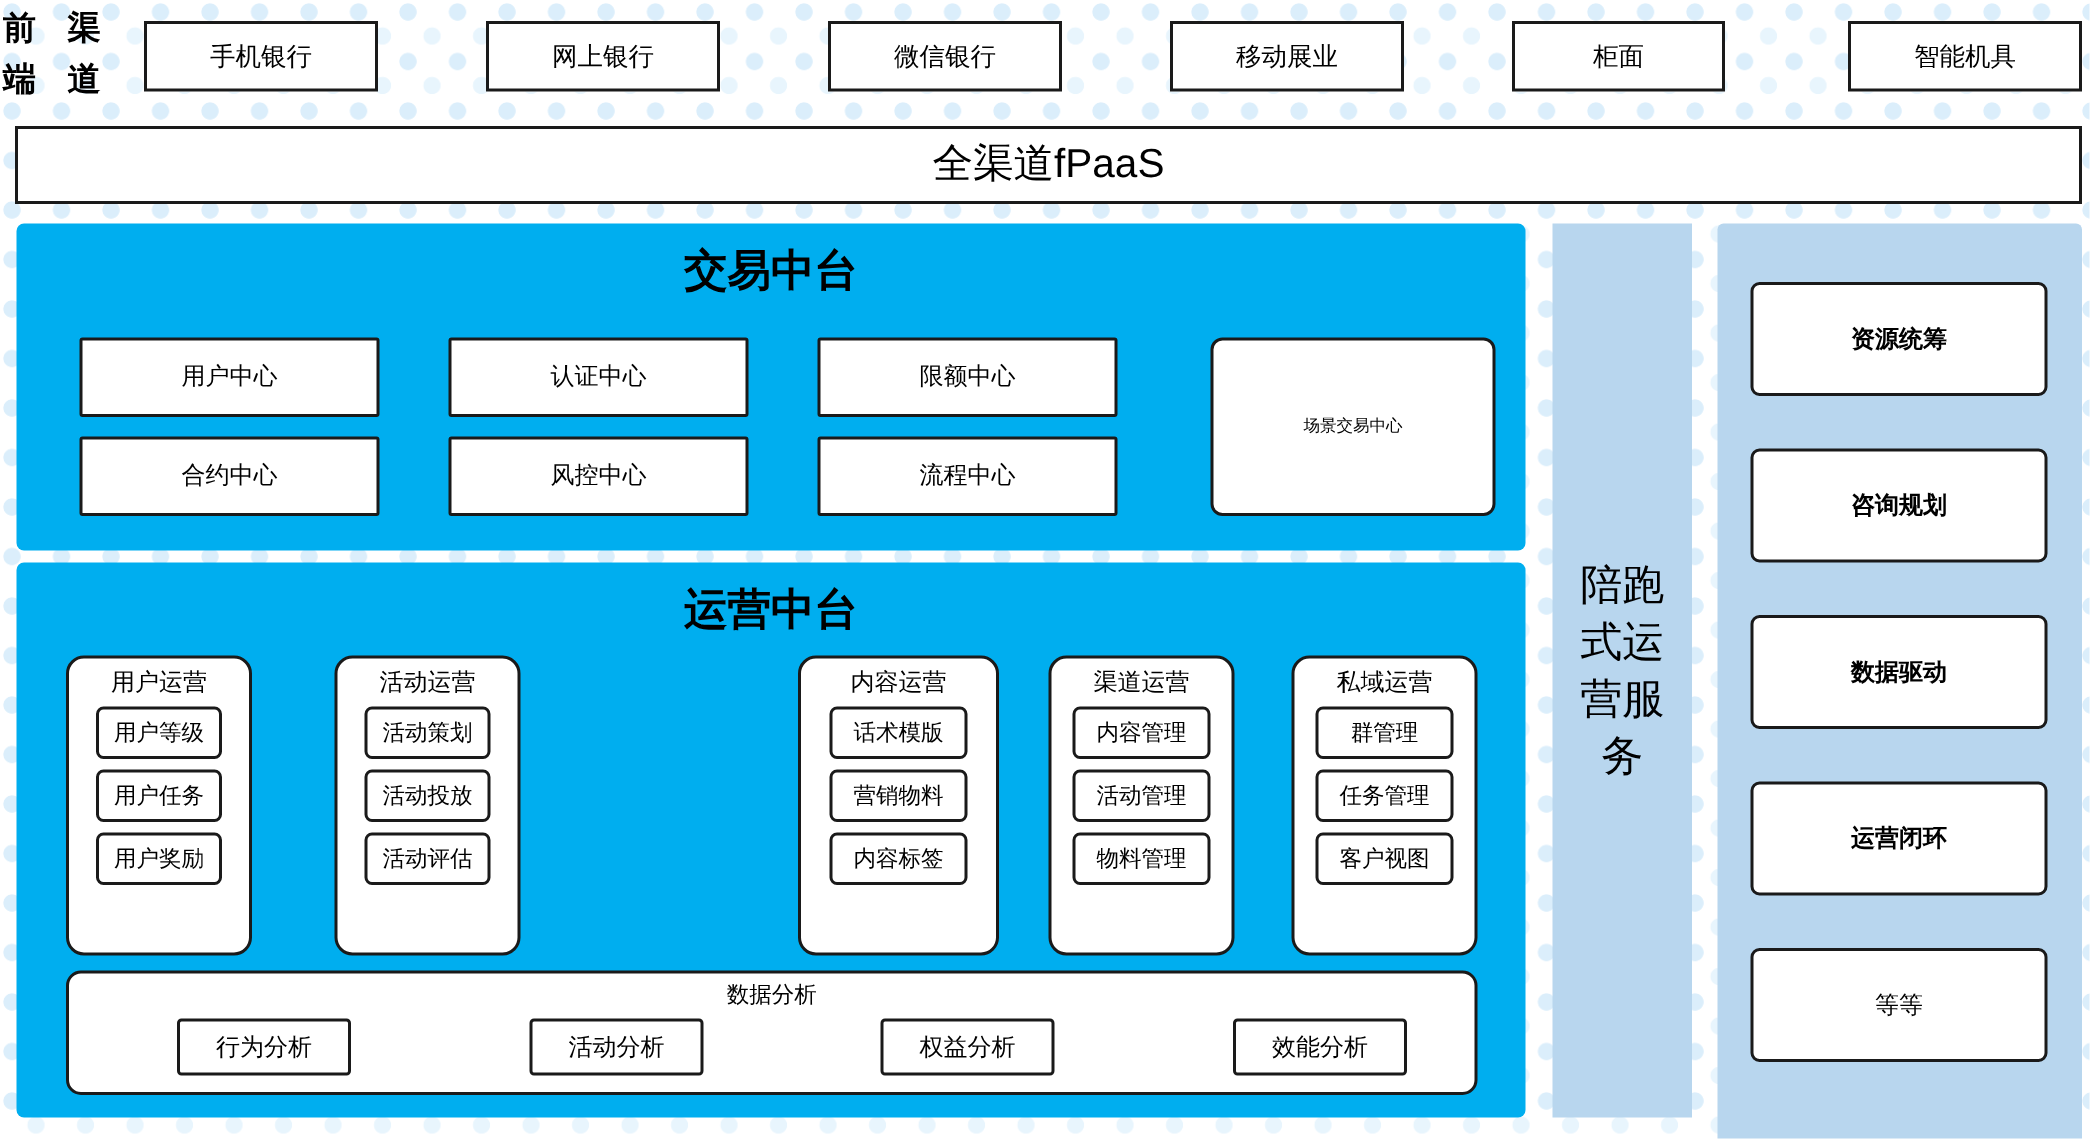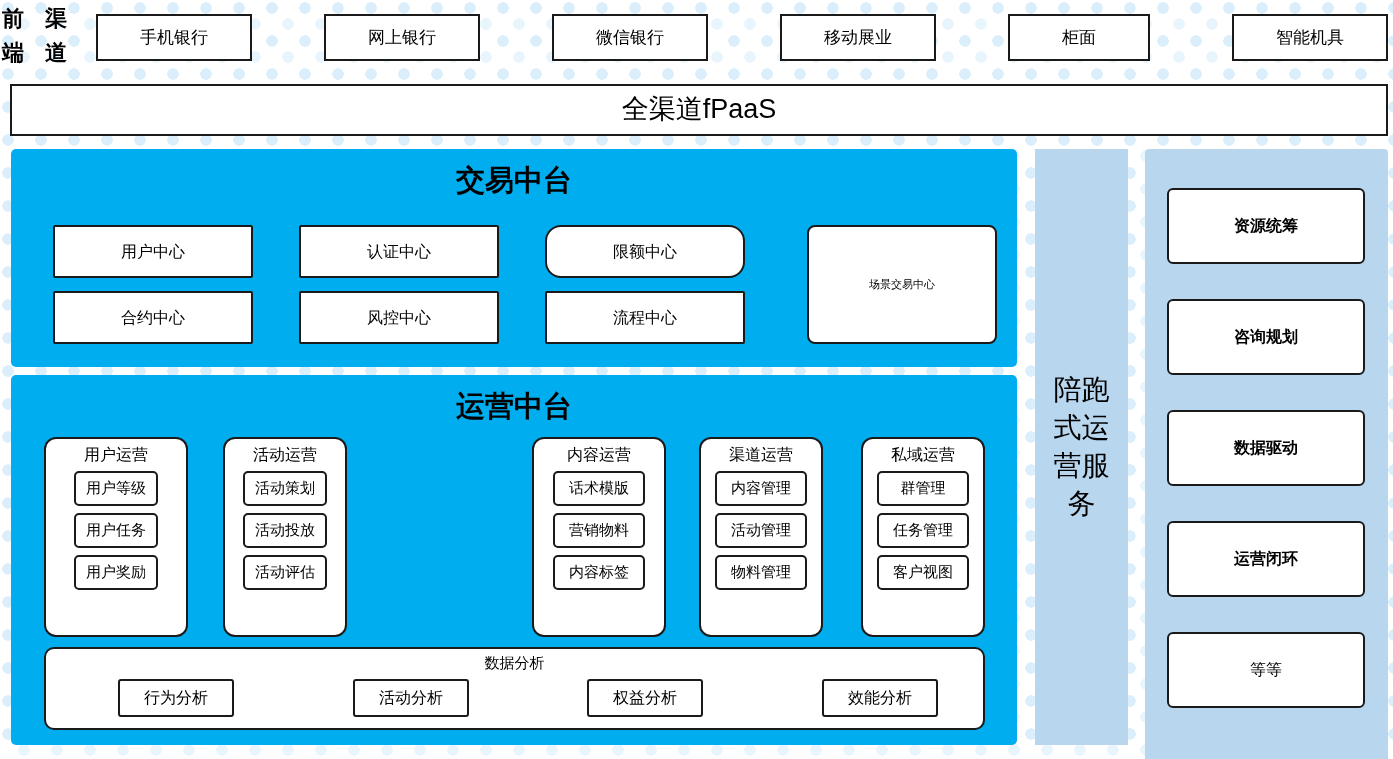--- a/index.html
+++ b/index.html
@@ -64,42 +64,42 @@
     font-family:"Liberation Serif","DejaVu Serif",serif;
     font-weight:bold;font-size:29px;color:#000;
   }
   #trade-panel .panel-title{top:12px;}
   #ops-panel .panel-title{top:12px;}
 
   
   .tcell{height:53px;font-size:16px;border-radius:2px;}
   #tc0{left:42px;top:76px;width:200px;}
   #tc1{left:288px;top:76px;width:200px;}
-  #tc2{left:534px;top:76px;width:200px;border-radius:16px;}
+  #tc2{left:534px;top:76px;width:200px;}
   #tc3{left:42px;top:142px;width:200px;}
   #tc4{left:288px;top:142px;width:200px;}
   #tc5{left:534px;top:142px;width:200px;}
   #tc-scene{left:796px;top:76px;width:190px;height:119px;font-size:11px;border-radius:8px;}
 
   
   .group{
     position:absolute;background:#ffffff;border:2.5px solid #1a1a1a;border-radius:12px;
     box-sizing:border-box;top:62px;height:200px;
     display:flex;flex-direction:column;align-items:center;
   }
   .group-title{
     font-size:16px;margin-top:6px;margin-bottom:5px;white-space:nowrap;
   }
   .chip{
     width:84px;height:35px;margin-bottom:7px;
     border:2.5px solid #1a1a1a;border-radius:5px;background:#fff;
     box-sizing:border-box;display:flex;align-items:center;justify-content:center;
     font-size:15px;white-space:nowrap;
   }
-  #g0{left:33px;width:144px;}
+  #g0{left:33px;width:124px;}
   #g1{left:212px;width:124px;}
   #g2{left:363px;width:134px;}
   #g3{left:521px;width:134px;}
   #g4{left:688px;width:124px;}
   #g5{left:850px;width:124px;}
   #g3 .chip,#g4 .chip,#g5 .chip{width:92px;}
   #g2 .chip{width:92px;}
 
   
   #data-analysis{

